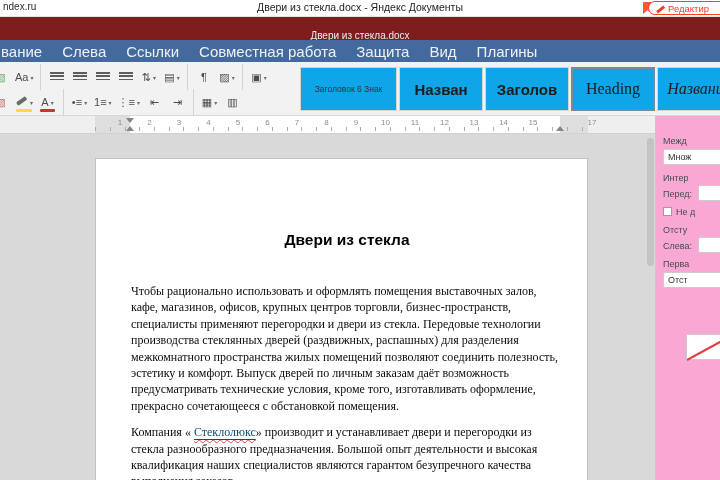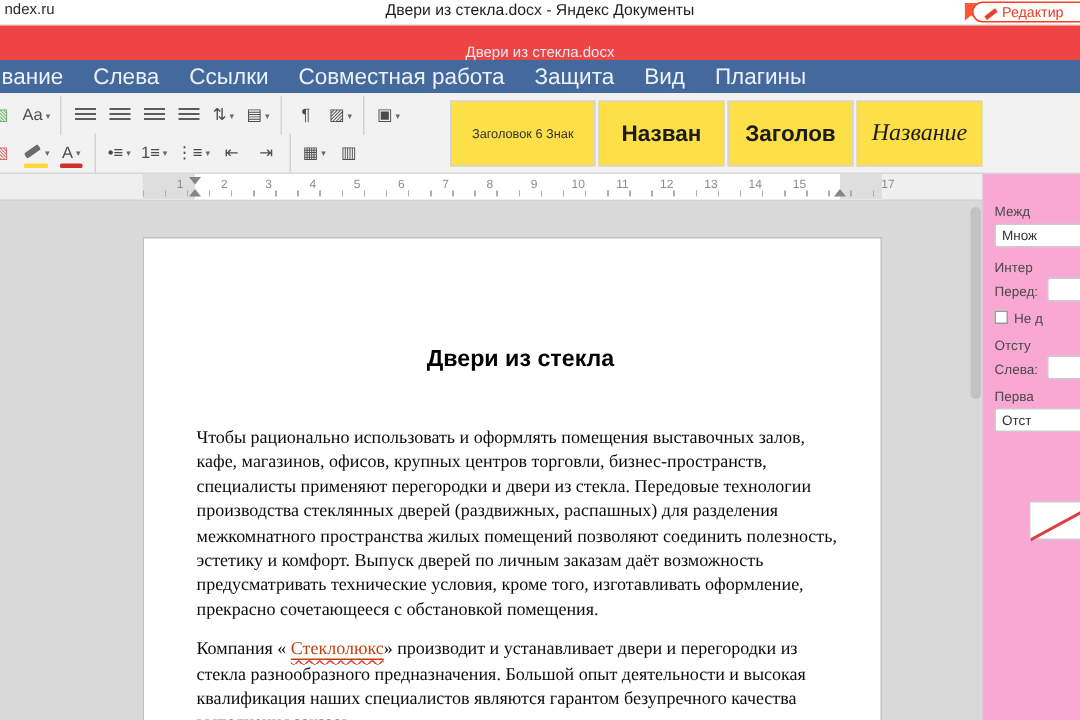--- a/index.html
+++ b/index.html
@@ -9,21 +9,21 @@
 
 .browser{position:absolute;top:0;left:0;right:0;height:17px;background:#fff;border-bottom:1px solid #e4e4e4}
 .url{position:absolute;left:3px;top:1px;font-size:10px;color:#2b2b2b}
 .tabtitle{position:absolute;left:120px;right:120px;top:1px;text-align:center;font-size:10.5px;color:#1e1e1e;white-space:nowrap;overflow:hidden}
 .bookmark{position:absolute;right:68px;top:2px;width:9px;height:12px;background:#ff5733;clip-path:polygon(0 0,100% 0,100% 100%,50% 68%,0 100%)}
 .editbtn{position:absolute;right:-16px;top:1px;width:88px;height:14px;border:1px solid #fb3f1f;border-radius:8px;background:#fff;color:#e8402a;font-size:9.5px;display:flex;align-items:center;gap:3px;padding:0 7px;white-space:nowrap}
 .bpen{width:9px;height:9px;position:relative;flex:0 0 auto}
 .bpen::before{content:"";position:absolute;left:0;top:4px;width:9px;height:2.5px;background:#e8402a;transform:rotate(-38deg)}
 
 
-.titlebar{position:absolute;top:17px;left:0;right:0;height:36px;background:#ef4444;display:flex;align-items:center;justify-content:center}
+.titlebar{position:absolute;top:17px;left:0;right:0;height:36px;background:#7f1d1d;display:flex;align-items:center;justify-content:center}
 .titlebar .doc{font-size:10px;color:#e4ebf3}
 .menubar{position:absolute;top:40px;left:0;right:0;height:22px;background:#44699c;display:flex;align-items:center;font-size:15px;color:#edf2f8}
 .menu-item{padding:0 10px;white-space:nowrap;cursor:default}
 .menu-item:first-child{padding-left:1px}
 
 
 .toolbar{position:absolute;top:62px;left:0;right:0;height:54px;background:#f2f2f2;border-bottom:1px solid #d8d8d8}
 .trow{position:absolute;left:2px;display:flex;align-items:center;gap:2px}
 .r1{top:3px;height:24px}
 .r2{top:28px;height:24px}
@@ -32,21 +32,21 @@
 .g.al{display:inline-block;width:14px;height:10px;background:repeating-linear-gradient(to bottom,#5c5c5c 0 1.5px,transparent 1.5px 3.4px)}
 .g.pen{display:inline-block;width:13px;height:11px;position:relative}
 .g.pen::before{content:"";position:absolute;left:1px;top:2px;width:11px;height:3.5px;background:#6b6b6b;border-radius:1px;transform:rotate(-35deg)}
 .tico .bar{position:absolute;left:3px;right:3px;bottom:1px;height:3px;border-radius:1px}
 .tico .arr{font-size:6px;color:#6a6a6a;margin-left:2px}
 .tsep{width:1px;height:26px;background:#d3d3d3;margin:0 3px;flex:0 0 auto}
 .cut{margin-left:-12px;opacity:.9}
 
 
 .gallery{position:absolute;top:3px;left:300px;width:420px;height:48px;display:flex;align-items:center;overflow:hidden}
-.gcell{flex:0 0 84px;height:44px;margin-right:2px;background:#fde047;border:1px solid #d4d4d4;display:flex;align-items:center;justify-content:center;color:#1c1c1c;overflow:hidden;white-space:nowrap}
+.gcell{flex:0 0 84px;height:44px;margin-right:2px;background:#0ea5e9;border:1px solid #d4d4d4;display:flex;align-items:center;justify-content:center;color:#1c1c1c;overflow:hidden;white-space:nowrap}
 .gcell:first-child{flex:0 0 97px}
 .gcell.sel{border-color:#7d8893;box-shadow:inset 0 0 0 1px #7d8893}
 .g-small{font-size:8.5px;color:#333}
 .g-bold{font-size:15px;font-weight:bold}
 .g-serif{font-family:"Liberation Serif",serif;font-size:16px}
 .g-serif-i{font-family:"Liberation Serif",serif;font-size:16px;font-style:italic}
 
 
 .ruler{position:absolute;top:116px;left:0;width:655px;height:18px;background:#efefef;border-bottom:1px solid #d2d2d2}
 .strip{position:absolute;left:95px;width:493px;top:0;bottom:0;background:#fff}
@@ -58,21 +58,21 @@
 .mk-left{left:126px;bottom:2px;border-left:4px solid transparent;border-right:4px solid transparent;border-bottom:5px solid #858585}
 .mk-right{left:556px;bottom:2px;border-left:4px solid transparent;border-right:4px solid transparent;border-bottom:5px solid #858585}
 
 
 .docarea{position:absolute;top:134px;left:0;width:655px;bottom:0;background:#d9d9d9;overflow:hidden}
 .page{position:absolute;left:95px;top:24px;width:493px;bottom:-8px;background:#fff;border:1px solid #c1c1c1;padding:72px 24px 0 35px;cursor:text}
 .dtitle{font-size:15.5px;font-weight:bold;text-align:center;color:#000;margin-bottom:34px}
 .para{font-family:"Liberation Serif",serif;font-size:12px;line-height:16.4px;color:#0b0b0b}
 .p2{margin-top:10px}
 .sq{text-decoration:underline;text-decoration-style:wavy;text-decoration-color:#e04747;text-decoration-thickness:1px;text-underline-offset:2.5px}
-.link{color:#c2410c;text-decoration:underline;cursor:pointer}
+.link{color:#0c4a6e;text-decoration:underline;cursor:pointer}
 .vtrack{position:absolute;right:1px;top:2px;bottom:2px;width:8px}
 .vthumb{position:absolute;right:0;top:2px;width:7px;height:128px;background:#c3c3c3;border-radius:4px}
 
 
 .panel{position:absolute;top:116px;left:655px;right:0;bottom:0;background:#f9a8d4;border-left:1px solid #c8c8c8;font-size:9px;color:#4a4a4a;overflow:hidden}
 .pl{position:absolute;left:7px;white-space:nowrap}
 .pfield{position:absolute;left:7px;height:16px;background:#fff;border:1px solid #ccc;border-radius:2px;display:flex;align-items:center;padding:0 4px;color:#333;white-space:nowrap}
 .cbrow{position:absolute;left:7px;display:flex;align-items:flex-start;white-space:nowrap}
 .cb{width:9px;height:9px;border:1px solid #9b9b9b;background:#fff;margin-right:4px;flex:0 0 auto}
 .noc{position:absolute;left:30px;top:218px;width:44px;height:26px;background:#fff;border:1px solid #cbcbcb}
@@ -189,20 +189,21 @@
           <span class="arr">▾</span>
         </span>
         <span class="tico">
           <span class="g">▥</span>
         </span>
       </div>
     <div class="gallery">
         <div class="gcell g-small">Заголовок 6 Знак</div>
         <div class="gcell g-bold">Назван</div>
         <div class="gcell g-bold">Заголов</div>
+        <div class="gcell g-serif sel">Heading</div>
         <div class="gcell g-serif-i">Название</div>
       </div>
   </div>
 
   <div class="ruler">
     <div class="strip">
       <div class="mgz" style="left:0;width:35px"></div>
       <div class="mgz" style="right:0;width:28px"></div>
     </div>
     <span class="mk mk-fl"></span>

